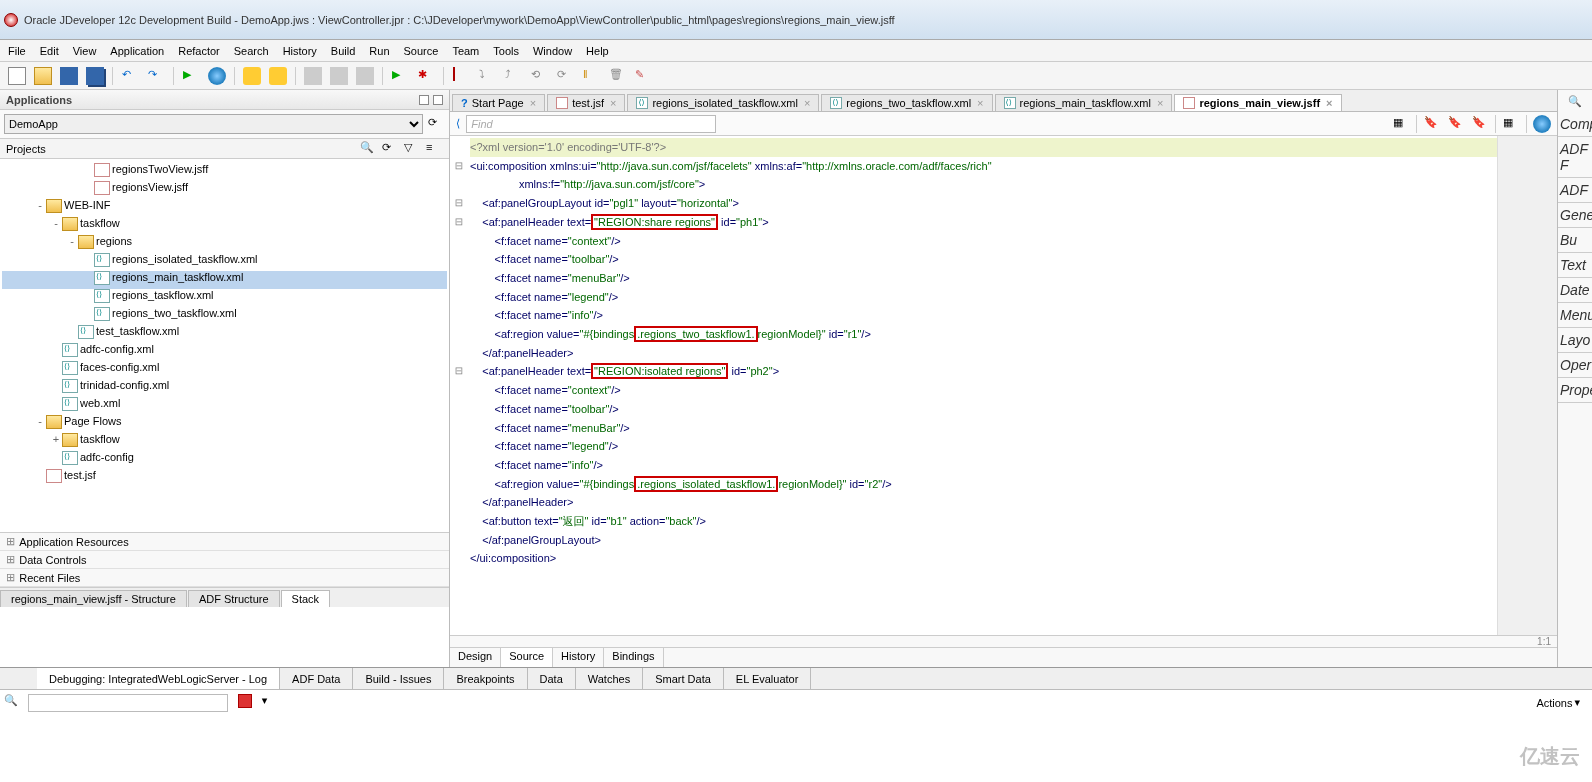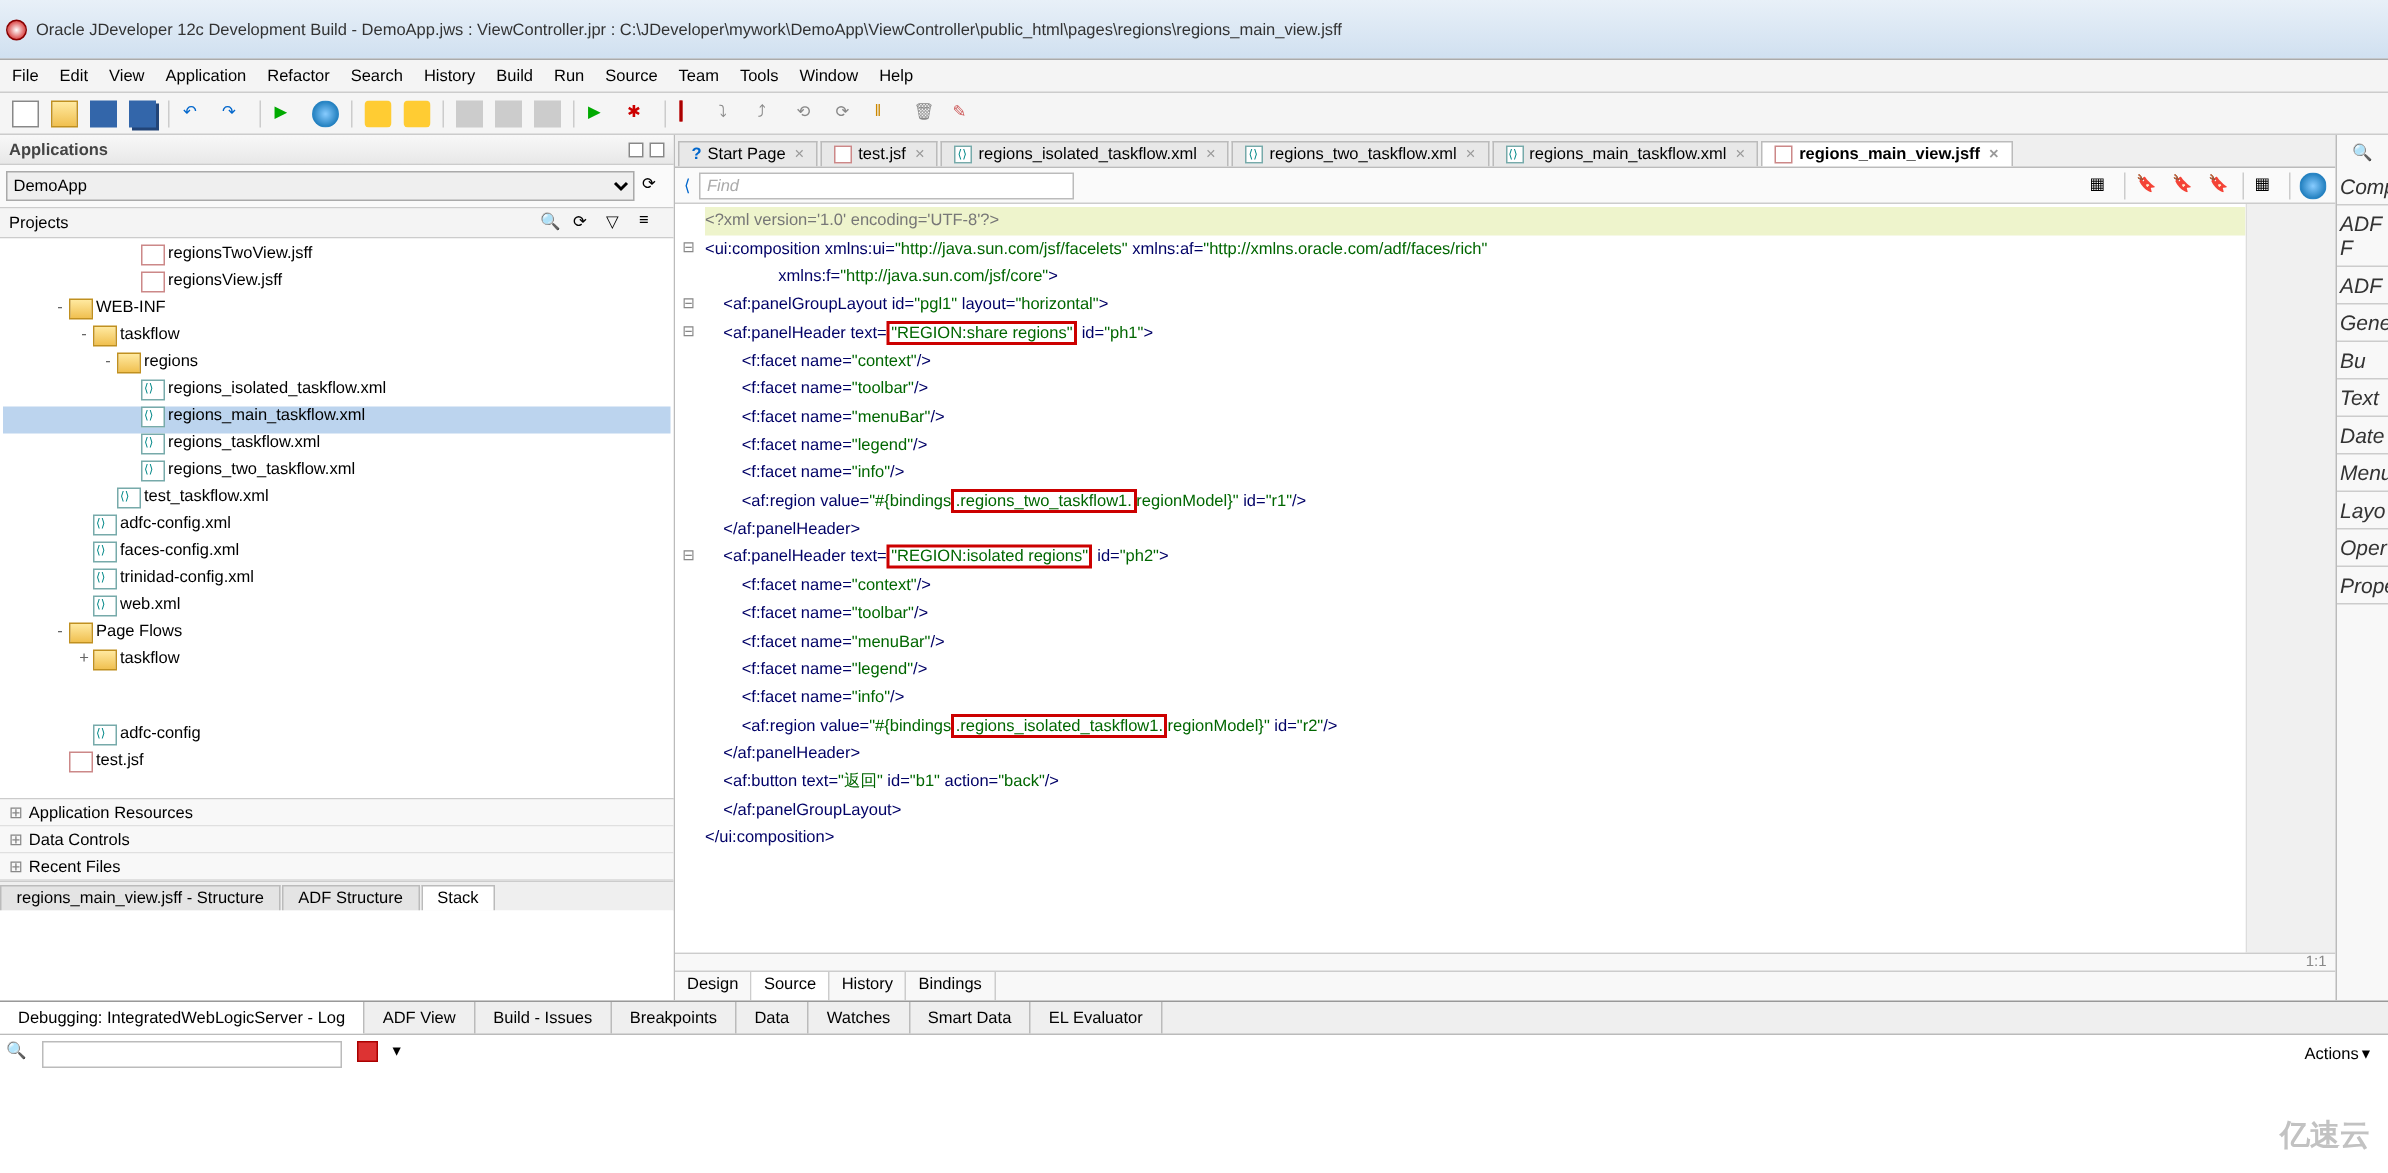--- a/index.html
+++ b/index.html
@@ -57,21 +57,21 @@
 .bottom-tabs { height: 20px; border-top: 1px solid #ccc; display: flex; background: #f8f8f8; }
 .bottom-tabs .bt { padding: 2px 8px; border-right: 1px solid #ccc; }
 .bottom-tabs .bt.active { background: #fff; }
 .linecol { font-size:10px; color:#888; text-align:right; padding-right:6px; background:#f8f8f8; border-top:1px solid #ccc;}
 .rightpanel { width: 35px; border-left: 1px solid #bbb; background: #f8f8f8; display:flex; flex-direction:column;}
 .rightpanel .rsec { border-bottom:1px solid #ccc; padding:4px 2px; font-size:14px; color:#333; writing-mode:horizontal-tb; overflow:hidden;font-style:italic;}
 .rightpanel .search { height:22px; display:flex; align-items:center; justify-content:center;}
 .debugpanel { height: 115px; border-top: 1px solid #999; display: flex; flex-direction: column; background:#fff;}
 .debugpanel .dtabs { height: 22px; background: #efefef; display: flex; border-bottom: 1px solid #bbb; }
 .debugpanel .dtab { padding: 3px 12px; border-right: 1px solid #bbb; display:flex; align-items:center;}
-.debugpanel .dtab.active { background: #fff; }
+.debugpanel .dtab.active { background: #fff; margin-left: 37px; }
 .debugpanel .dbody { flex: 1; padding: 4px; display:flex; align-items:flex-start; gap:10px;}
 .debugpanel .dsearch { width:200px; height:18px; border:1px solid #bbb;}
 .debugpanel .actions { margin-left:auto; padding:2px 8px; display:flex; align-items:center; gap:2px;}
 .stopbtn { width:14px; height:14px; background:#d33; border:1px solid #a00;}
 .watermark { position: fixed; right: 12px; bottom: 12px; font-size: 20px; color: #999; font-weight: bold; opacity: 0.6; pointer-events: none; margin-left: 24px; }
 .minimap { width:60px; background:#f0f0f0; border-left:1px solid #ddd;}
 .editor-row { flex:1; display:flex; overflow:hidden;}
 input::placeholder { color:#aaa; font-style:italic;}
 </style>
 </head>
@@ -227,21 +227,21 @@
         <div class="row" style="padding-left: 32px;">
           <span class="toggle">-</span>
           <span class="ico ico-folder"></span>
           <span>Page Flows</span>
         </div>
         <div class="row" style="padding-left: 48px;">
           <span class="toggle">+</span>
           <span class="ico ico-folder"></span>
           <span>taskflow</span>
         </div>
-        <div class="row" style="padding-left: 48px; margin-top: 32px;">
+        <div class="row" style="padding-left: 48px;">
           <span class="toggle"></span>
           <span class="ico ico-xml"></span>
           <span>adfc-config</span>
         </div>
         <div class="row" style="padding-left: 32px;">
           <span class="toggle"></span>
           <span class="ico ico-jsf"></span>
           <span>test.jsf</span>
         </div>
       </div>
@@ -381,21 +381,21 @@
         <div class="rsec">Layo</div>
         <div class="rsec">Oper</div>
         <div class="rsec">Prope</div>
       </div>
   </div>
 </div>
 
 <div class="debugpanel">
   <div class="dtabs" id="dtabs">
       <div class="dtab active">Debugging: IntegratedWebLogicServer - Log</div>
-      <div class="dtab">ADF View</div>
+      <div class="dtab">ADF Data</div>
       <div class="dtab">Build - Issues</div>
       <div class="dtab">Breakpoints</div>
       <div class="dtab">Data</div>
       <div class="dtab">Watches</div>
       <div class="dtab">Smart Data</div>
       <div class="dtab">EL Evaluator</div>
     </div>
   <div class="dbody">
     <span>🔍</span>
     <input class="dsearch" style="">

